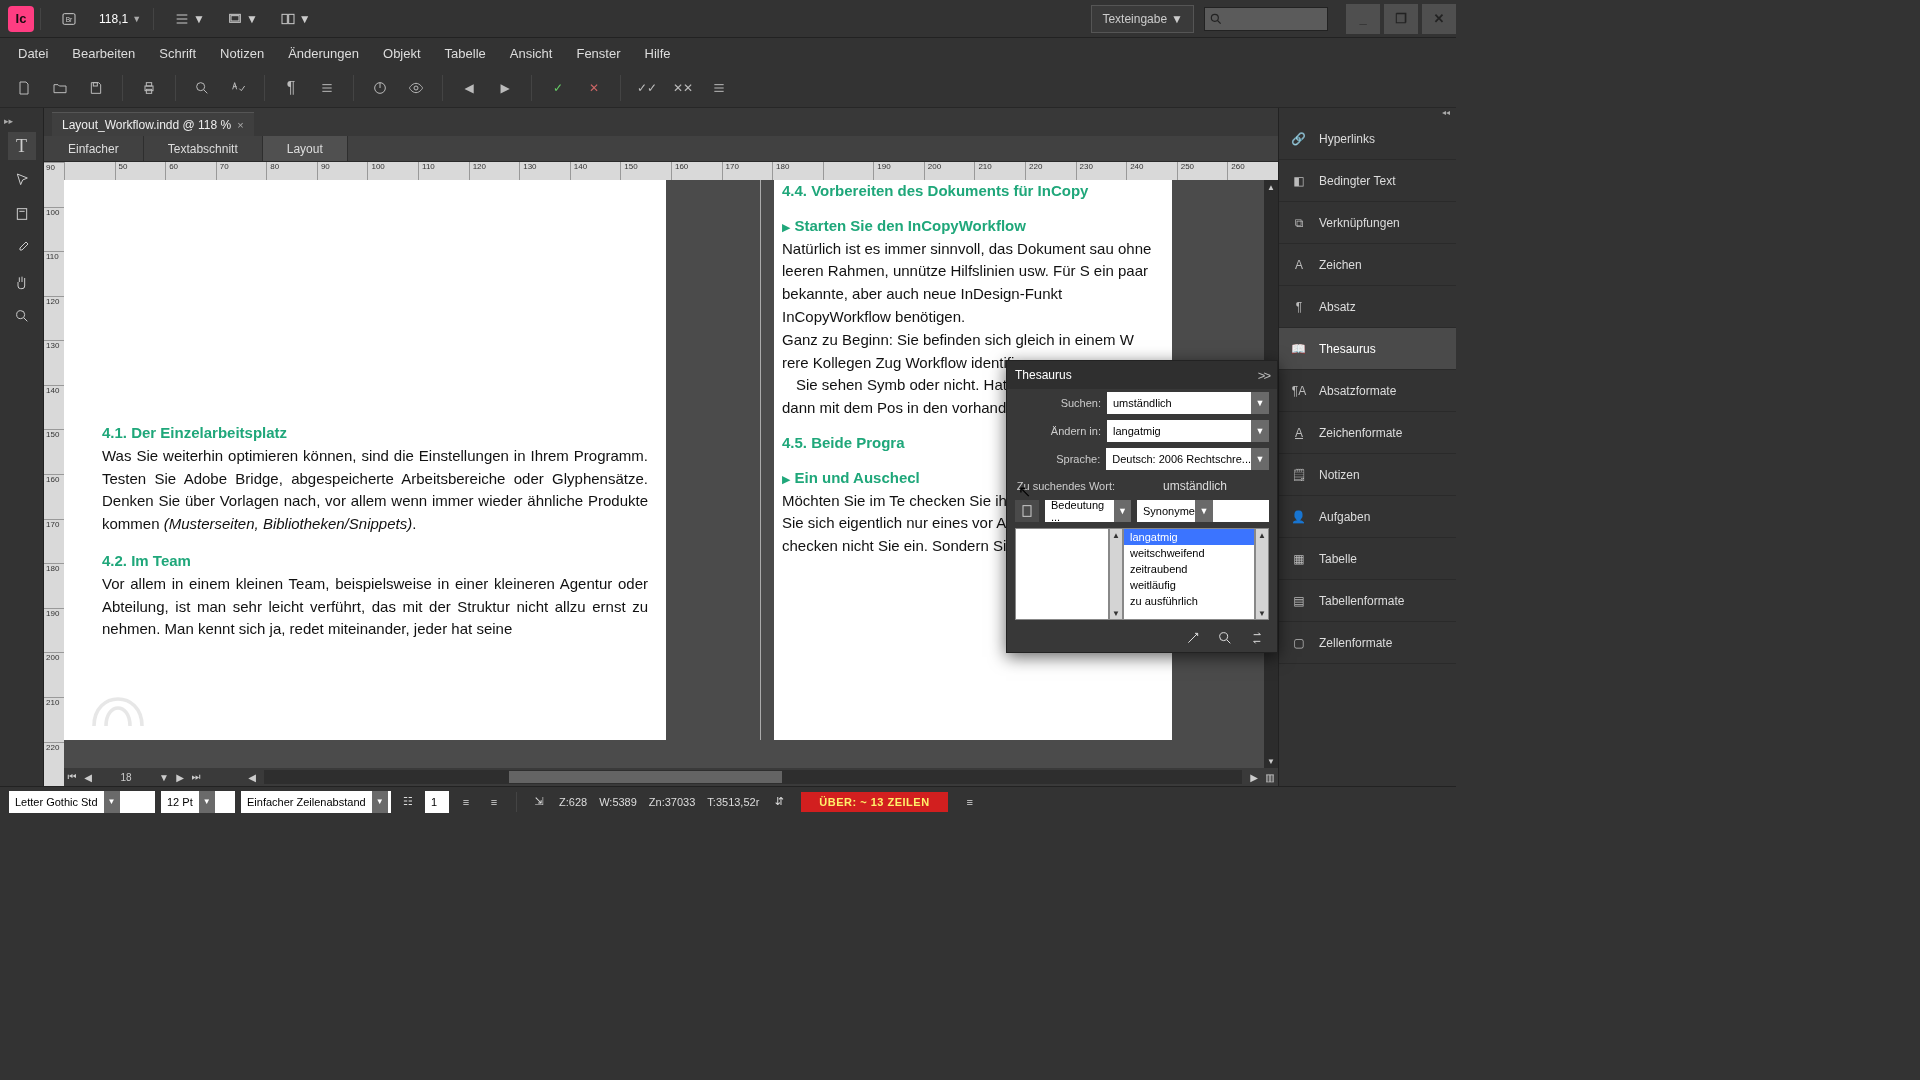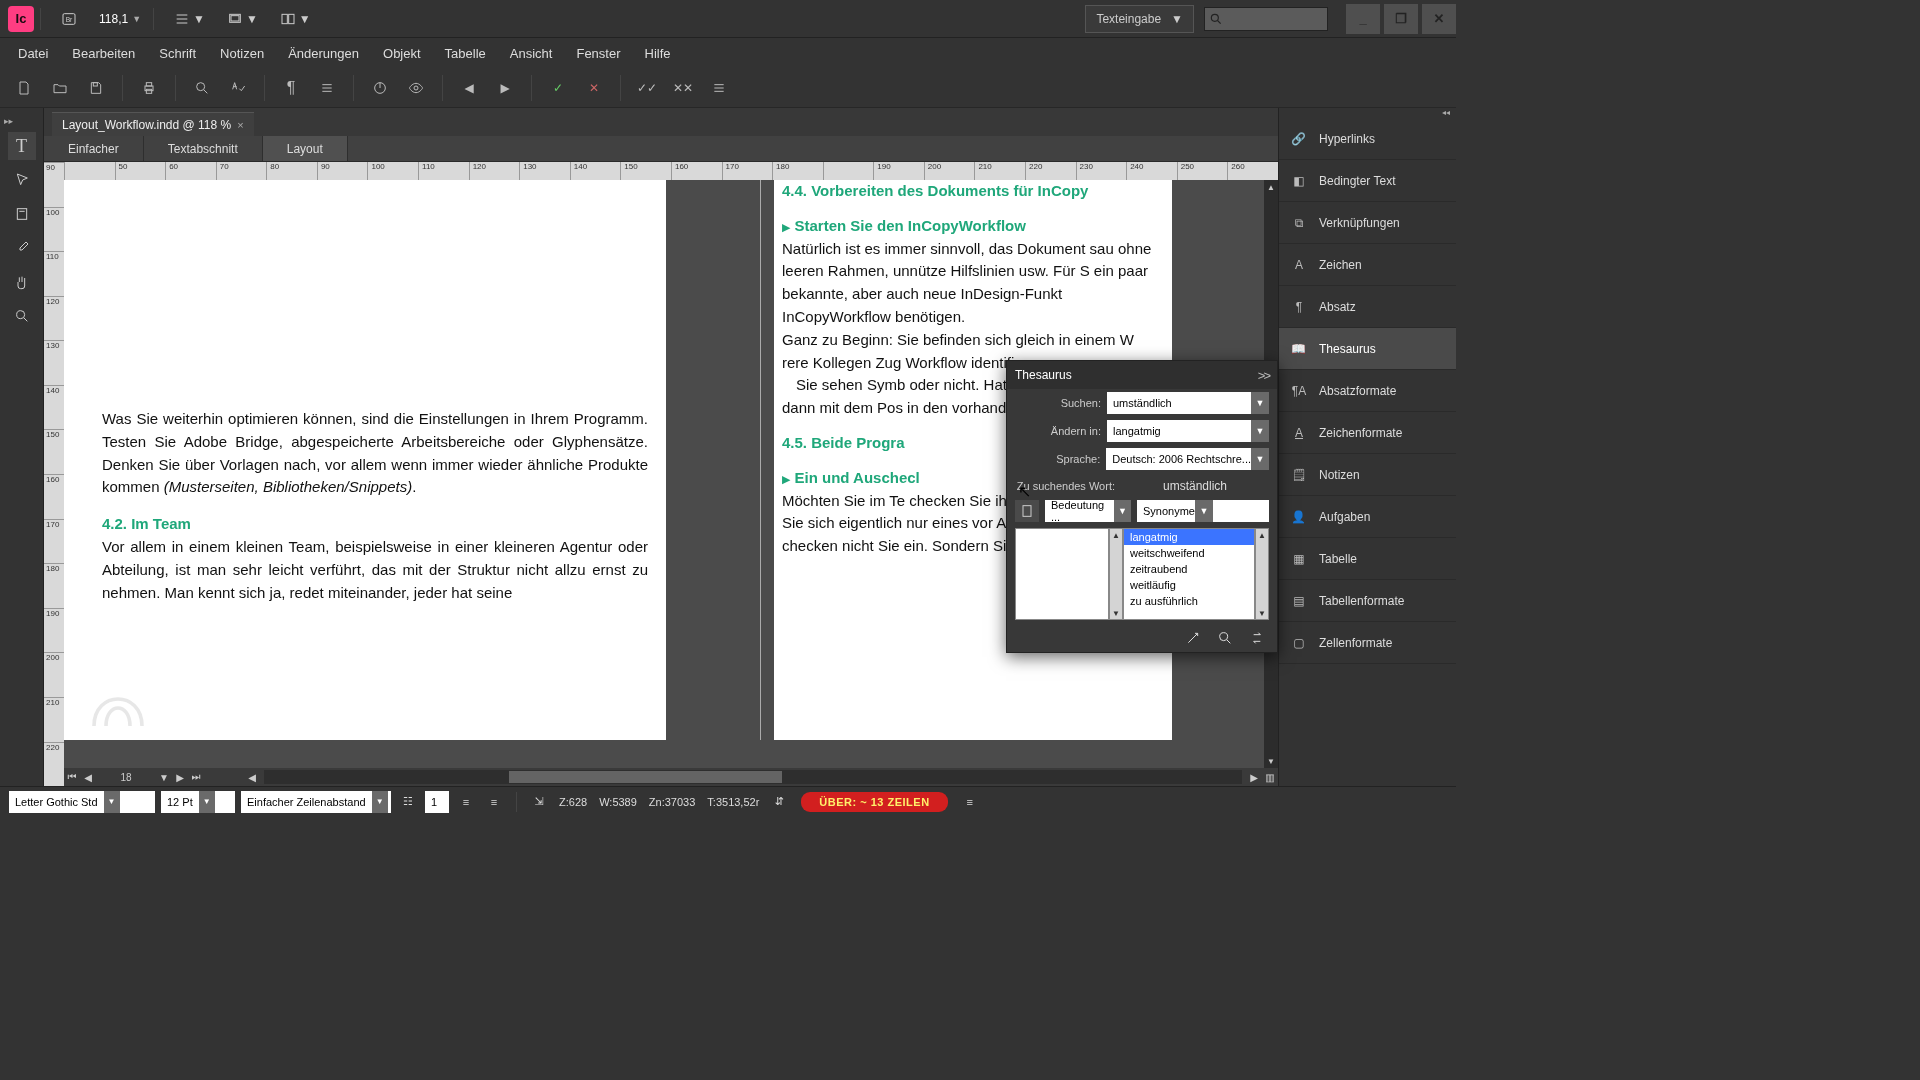--- a/index.html
+++ b/index.html
@@ -6,21 +6,21 @@
 body { background: #333333; width: 1456px; height: 816px; overflow: hidden; color: #cccccc; font-size: 12px; }
 
 
 .titlebar { height: 38px; background: #333333; display: flex; align-items: center; padding: 0 0 0 8px; border-bottom: 1px solid #222; }
 .app-logo { width: 26px; height: 26px; background: #ff3d82; border-radius: 4px; display: flex; align-items: center; justify-content: center; color: #1a0a10; font-weight: bold; font-size: 13px; }
 .tb-btn { display: inline-flex; align-items: center; justify-content: center; height: 28px; padding: 0 8px; margin-left: 6px; color: #ccc; }
 .tb-select { display: inline-flex; align-items: center; gap: 4px; padding: 0 6px; height: 26px; margin-left: 8px; color: #fff; }
 .tb-select .chev { font-size: 9px; color: #aaa; }
 .sep { width: 1px; height: 22px; background: #444; margin: 0 6px; }
 .titlebar-spacer { flex: 1; }
-.workspace-sel { display: flex; align-items: center; gap: 10px; padding: 0 10px; height: 28px; border: 1px solid #555; background: #3a3a3a; }
+.workspace-sel { display: flex; align-items: center; gap: 4px; padding: 0 10px; height: 28px; border: 1px solid #555; background: #3a3a3a; }
 .search-box { width: 124px; height: 24px; background: #5b5b5b; border: 1px solid #222; margin-left: 10px; display: flex; align-items: center; padding: 0 4px; }
 .search-box svg { width: 14px; height: 14px; }
 .win-controls { display: flex; margin-left: 14px; }
 .win-btn { width: 34px; height: 30px; background: #4f4f4f; display: flex; align-items: center; justify-content: center; margin-left: 4px; color: #222; font-weight: bold; font-size: 13px; }
 
 
 .menubar { height: 30px; background: #333333; display: flex; align-items: stretch; padding-left: 6px; }
 .menu-item { padding: 0 12px; display: flex; align-items: center; color: #ddd; font-size: 13px; }
 
 
@@ -108,21 +108,21 @@
 .rd-item.active { background: #4a4a4a; color: #fff; }
 .rd-item .ico { width: 20px; height: 20px; display: flex; align-items: center; justify-content: center; color: #bbb; }
 
 
 .statusbar { height: 30px; background: #333333; display: flex; align-items: center; padding: 0 6px; border-top: 1px solid #222; font-size: 11px; color: #ddd; }
 .sb-combo { height: 22px; background: #fff; color: #000; display: flex; align-items: center; padding: 0 6px; margin: 0 3px; position: relative; }
 .sb-combo .dd { width: 16px; height: 22px; background: #6a6a6a; margin-left: 6px; margin-right: -6px; display: flex; align-items: center; justify-content: center; font-size: 8px; color: #fff; }
 .sb-btn { width: 24px; height: 22px; display: flex; align-items: center; justify-content: center; margin: 0 2px; }
 .sb-sep { width: 1px; height: 20px; background: #444; margin: 0 8px; }
 .sb-stat { padding: 0 6px; }
-.overset { background: #d21f1f; color: #fff06a; font-weight: bold; padding: 4px 18px; margin: 0 8px; letter-spacing: .5px; font-size: 11px; border-radius: 9px; }
+.overset { background: #d21f1f; color: #fff06a; font-weight: bold; padding: 4px 18px; margin: 0 8px; letter-spacing: .5px; font-size: 11px; }
 
 
 .ico-svg { width: 16px; height: 16px; stroke: currentColor; fill: none; stroke-width: 1.5; }
 </style>
 </head>
 <body>
 
 <div class="titlebar">
   <div class="app-logo">Ic</div>
   <span class="sep"></span>
@@ -398,20 +398,21 @@
             <div class="tick">210</div>
             <div class="tick">220</div>
             <div class="tick">230</div>
             <div class="tick">240</div>
             <div class="tick">250</div>
             <div class="tick">260</div>
         </div>
         <div class="canvas">
           <div class="page p-left">
             <div class="page-text">
+              <p class="h4">4.1.   Der Einzelarbeitsplatz</p>
               <p><span>Was Sie weiterhin optimieren können, sind die Einstellungen in Ihrem Programm. Testen Sie Adobe Bridge, abgespeicherte Arbeitsbereiche oder Glyphensätze. Denken Sie über Vorlagen nach, vor allem wenn immer wieder ähnliche Produkte kommen </span><span class="em">(Musterseiten, Bibliotheken/Snippets)</span><span>.</span></p>
               <p class="h4">4.2.   Im Team</p>
               <p>Vor allem in einem kleinen Team, beispielsweise in einer kleineren Agentur oder Abteilung, ist man sehr leicht verführt, das mit der Struktur nicht allzu ernst zu nehmen. Man kennt sich ja, redet miteinander, jeder hat seine</p>
             </div>
             <svg class="wm" viewBox="0 0 60 60">
                 <path d="M10 50 C10 20 50 20 50 50" stroke="#bbb" stroke-width="3" fill="none"></path>
                 <path d="M20 50 C20 30 40 30 40 50" stroke="#bbb" stroke-width="3" fill="none"></path>
               </svg>
           </div>
           <div class="gap-line"></div>

